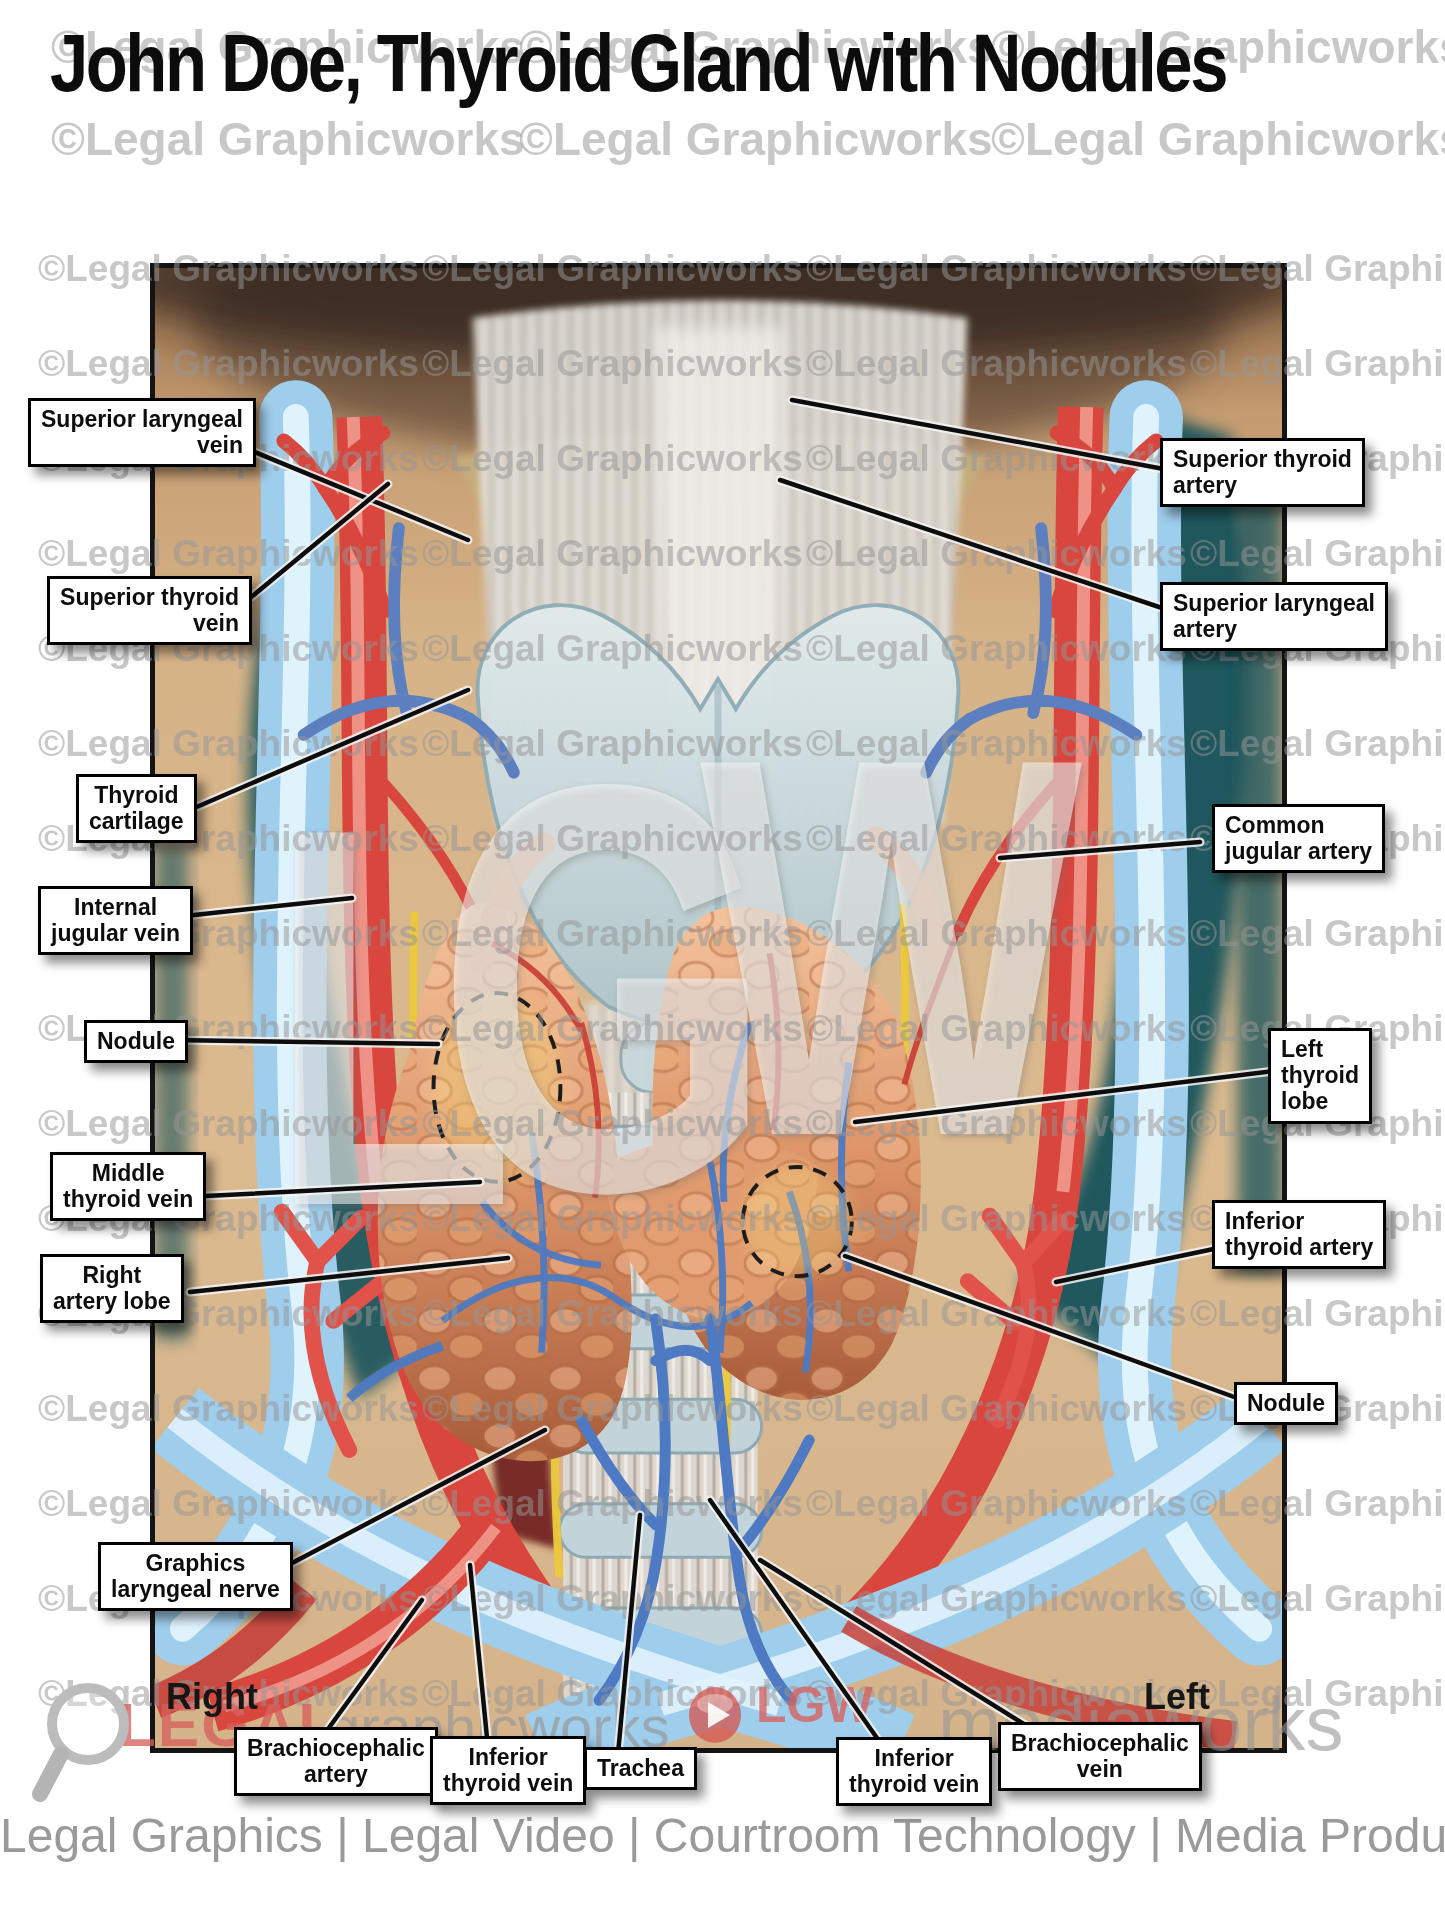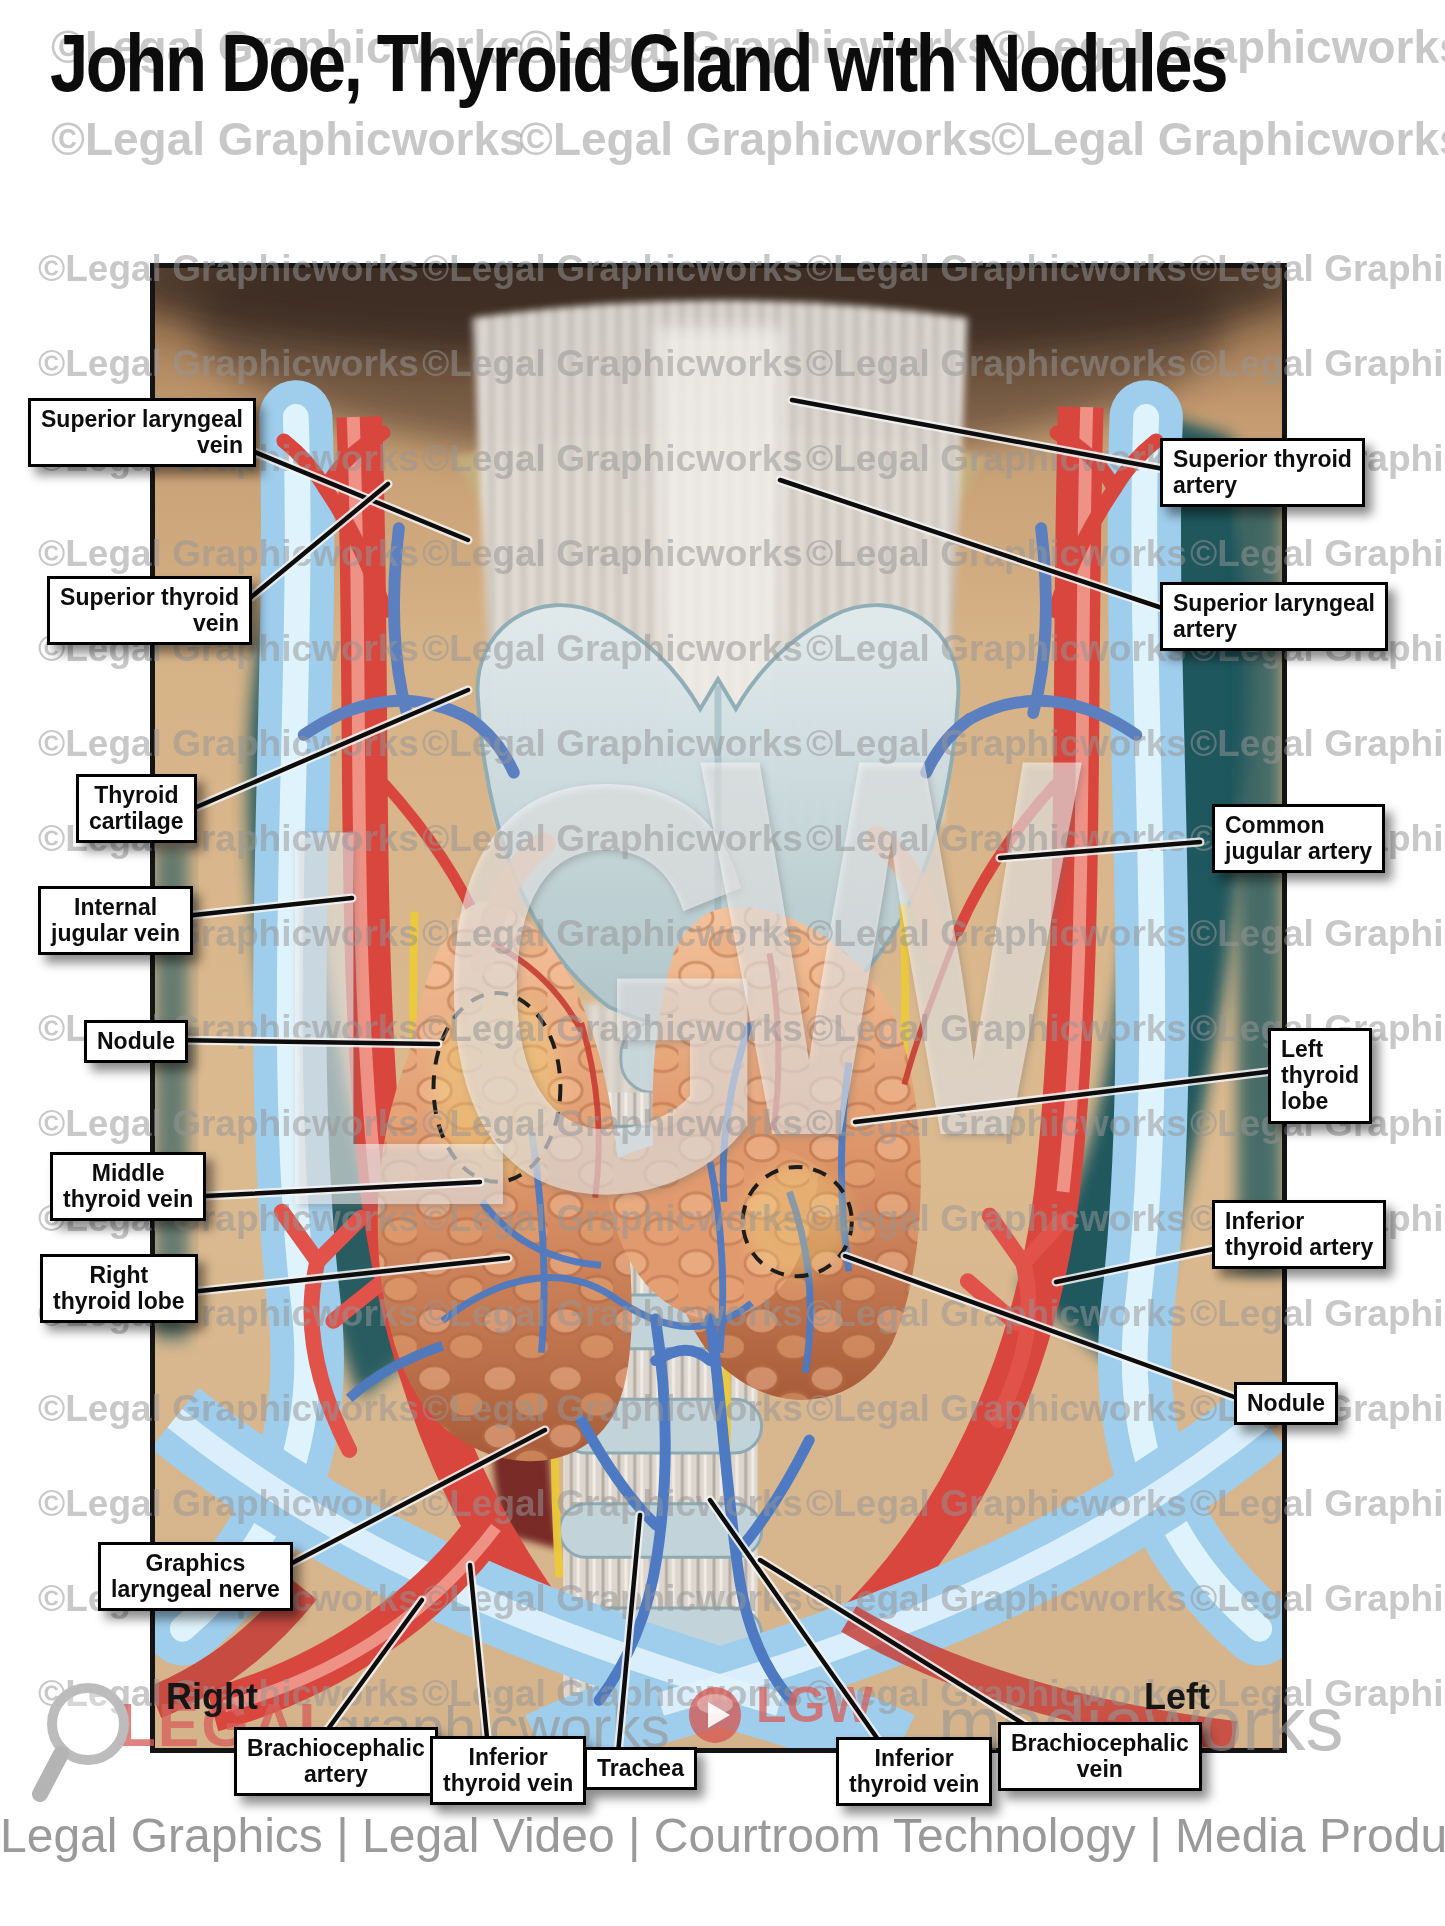--- a/index.html
+++ b/index.html
@@ -390,21 +390,21 @@
       </div>
       <div class="label align-center" style="left: 84px; top: 1020px;">
         <div>Nodule</div>
       </div>
       <div class="label align-center" style="left: 50px; top: 1152px;">
         <div>Middle</div>
         <div>thyroid vein</div>
       </div>
       <div class="label align-center" style="left: 40px; top: 1254px;">
         <div>Right</div>
-        <div>thyroid lobe</div>
+        <div>artery lobe</div>
       </div>
       <div class="label align-center" style="left: 98px; top: 1542px;">
         <div>Graphics</div>
         <div>laryngeal nerve</div>
       </div>
       <div class="label align-center" style="left: 234px; top: 1727px;">
         <div>Brachiocephalic</div>
         <div>artery</div>
       </div>
       <div class="label align-center" style="left: 430px; top: 1736px;">

